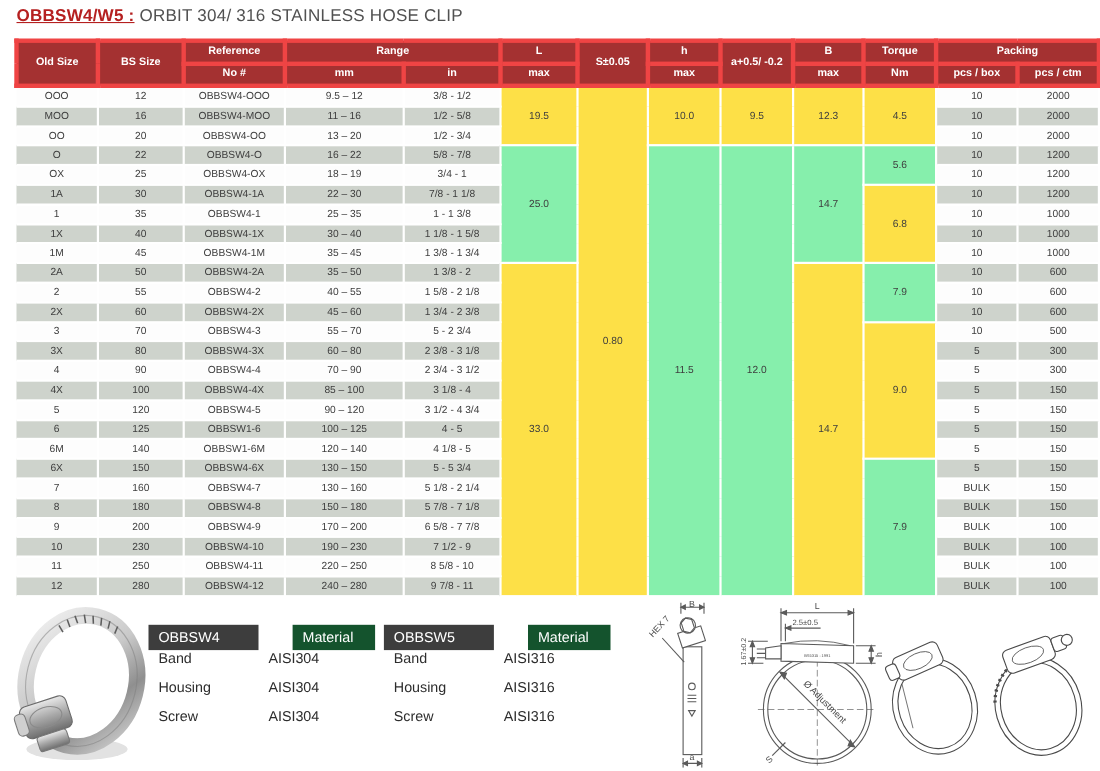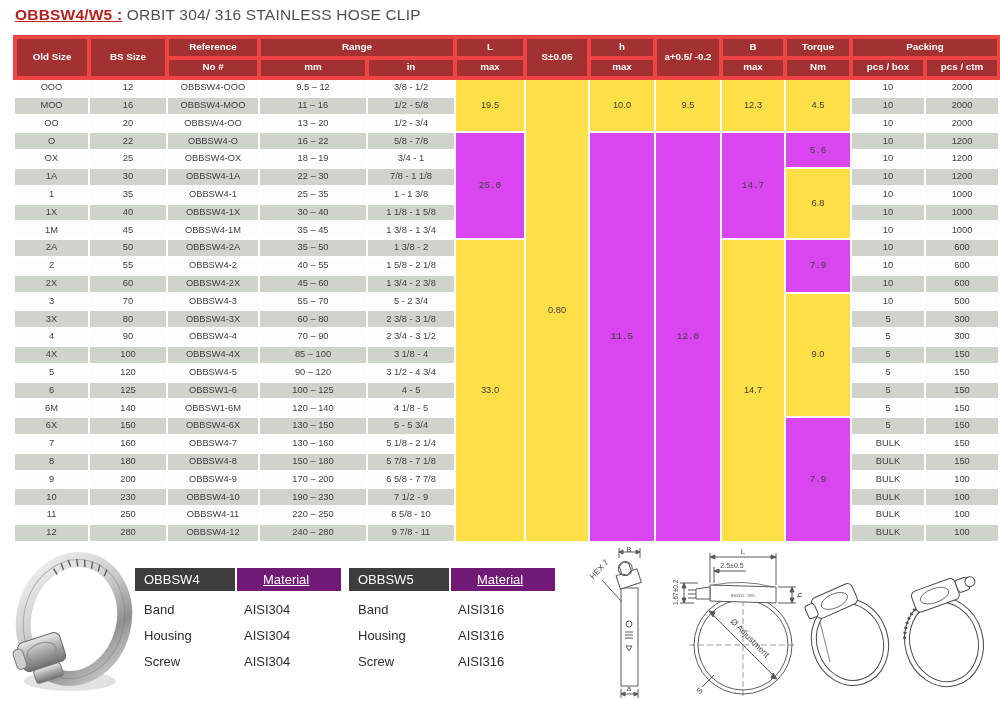--- a/index.html
+++ b/index.html
@@ -13,28 +13,28 @@
 
   
   table.spec{position:absolute;left:13px;top:35px;width:984px;border-collapse:collapse;table-layout:fixed;}
   table.spec th{background:#a43131;color:#fff;font-size:9.8px;font-weight:600;
                 border:4px solid #ef4444;height:16.5px;padding:0;line-height:1.1;}
   table.spec td{font-size:9.3px;color:#3e3e3e;text-align:center;height:15.8px;padding:0;
                 border-right:2px solid #fff;border-bottom:2px solid #fff;line-height:1;}
   td.w{background:#fdfdfd;}
   td.g{background:#ced3cc;}
   td.m-shade{background:#fde047;text-align:right;padding-right:9px;color:#4a4a4a;vertical-align:middle;}
-  td.m-light{background:#d946ef;text-align:right;padding-right:9px;color:#4a4a4a;vertical-align:middle;font-family:Liberation Mono, monospace;}
+  td.m-light{background:#86efac;text-align:right;padding-right:9px;color:#4a4a4a;vertical-align:middle;}
 
   
   .mat{position:absolute;top:568px;width:206px;font-size:13px;}
-  .mat .hdr{display:flex;height:23px;}
+  .mat .hdr{display:flex;height:23px;gap:29px;}
   .mat .hdr .c1{width:100px;background:#3d3d3d;color:#fff;display:flex;align-items:center;padding-left:9px;box-sizing:border-box;}
-  .mat .hdr .c2{flex:1;margin-left:2px;background:#701a75;color:#fff;display:flex;align-items:center;padding-left:26px;box-sizing:border-box;text-decoration:underline;}
-  .mat .row{display:flex;height:26px;align-items:flex-end;color:#2d2d2d;}
+  .mat .hdr .c2{flex:1;margin-left:2px;background:#14532d;color:#fff;display:flex;align-items:center;padding-left:9px;box-sizing:border-box;}
+  .mat .row{display:flex;height:26px;align-items:flex-start;color:#2d2d2d;}
   .mat .row .l{width:100px;padding-left:9px;box-sizing:border-box;}
   .mat .row .v{flex:1;padding-left:9px;box-sizing:border-box;}
   #mat-obbsw4{left:135px;}
   #mat-obbsw5{left:349px;}
 
   .art{position:absolute;}
   svg text{font-family:"Liberation Sans",sans-serif;}
 </style>
 </head>
 <body>

